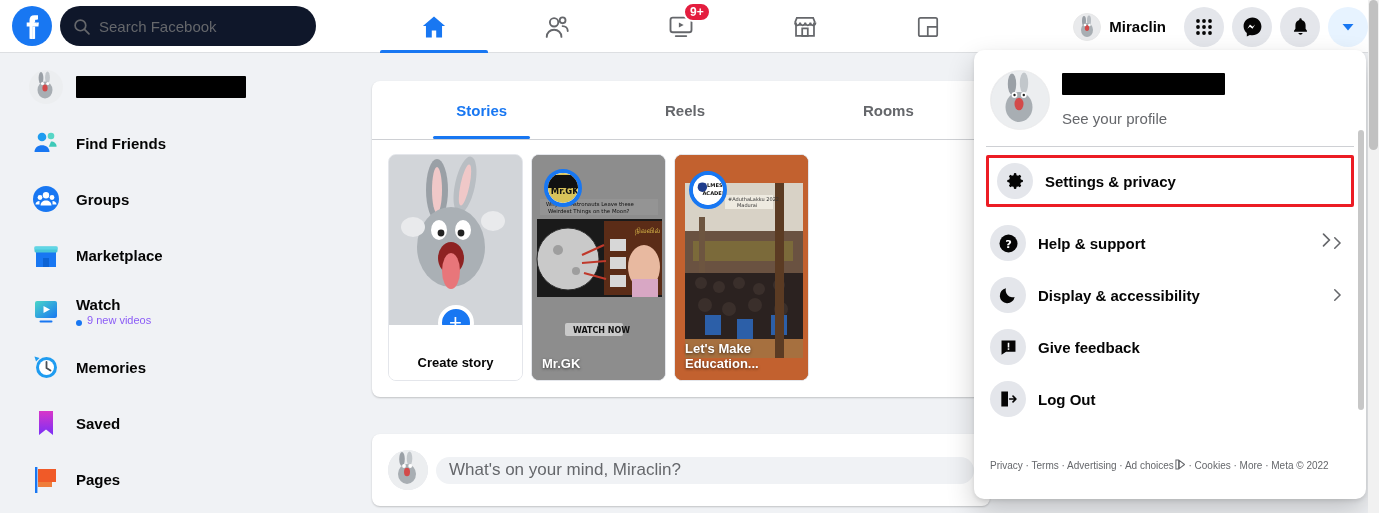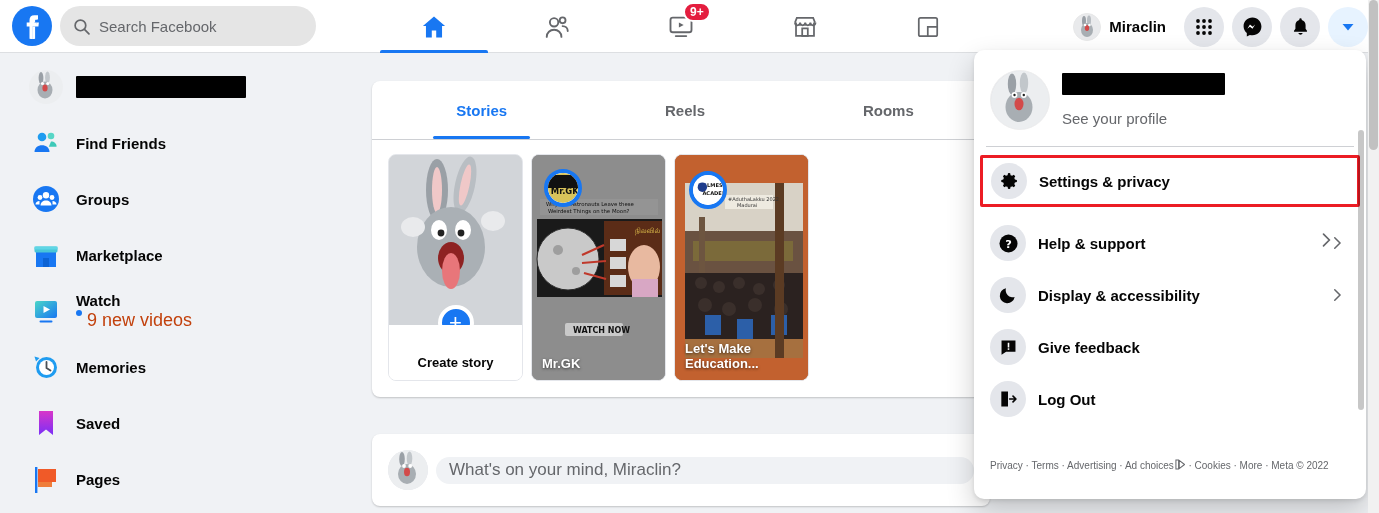--- a/index.html
+++ b/index.html
@@ -21,21 +21,21 @@
     z-index: 40;
   }
   .tb-left { display: flex; align-items: center; padding-left: 12px; gap: 8px; }
   .fb-logo {
     width: 40px; height: 40px; border-radius: 50%;
     background: #1877f2; position: relative; flex: 0 0 auto;
   }
   .fb-logo svg { position: absolute; left: 0; top: 0; }
   .search-pill {
     width: 256px; height: 40px; border-radius: 20px;
-    background: #e5e5e5;
+    background: #0f172a;
     display: flex; align-items: center; gap: 9px;
     padding: 0 13px;
   }
   .search-pill .sicon { width: 17px; height: 17px; flex: 0 0 auto; }
   .search-pill .stext { color: #65676b; font-size: 15px; }
 
   .tb-mid {
     position: absolute; left: 372px; top: 0;
     width: 618px; height: 53px;
     display: flex; align-items: stretch;
@@ -93,21 +93,21 @@
   }
   .side-item .sico {
     width: 36px; height: 36px; flex: 0 0 auto;
     display: flex; align-items: center; justify-content: center;
   }
   .side-item .slabel { font-size: 15px; font-weight: bold; color: #050505; }
   .redact {
     display: inline-block; background: #000;
     height: 22px; width: 170px; border-radius: 1px;
   }
-  .side-sub { font-size: 18px; color: #c2410c; display: flex; align-items: flex-start; gap: 5px; margin-top: 1px;}
+  .side-sub { font-size: 11px; color: #8b5cf6; display: flex; align-items: flex-end; gap: 5px; margin-top: 1px;}
   .dot-blue { width: 6px; height: 6px; border-radius: 50%; background: #1877f2; display:inline-block;}
 
   
   .feed {
     position: absolute; left: 372px; top: 53px;
     width: 618px; bottom: 0;
   }
   .card {
     background: #fff; border-radius: 8px;
     box-shadow: 0 1px 2px rgba(0,0,0,0.2);
@@ -190,21 +190,21 @@
   .dd-psub { font-size: 15px; color: #65676b; margin-top: 15px; }
   .dd-sep { height: 1px; background: #ced0d4; margin: 8px 12px; }
 
   .dd-item {
     display: flex; align-items: center; gap: 12px;
     margin: 0 8px; padding: 8px; border-radius: 8px;
     height: 52px; cursor: pointer; position: relative;
   }
   .dd-item.highlight {
     border: 3px solid #ec1c24; border-radius: 2px;
-    margin: 0 6px; padding: 5px 5px 5px 8px;
+    margin: 0 12px; padding: 5px 5px 5px 8px;
   }
   .dd-ico {
     width: 36px; height: 36px; border-radius: 50%;
     background: #e4e6eb; flex: 0 0 auto;
     display: flex; align-items: center; justify-content: center;
   }
   .dd-label { flex: 1; font-size: 15px; font-weight: bold; color: #050505; }
   .chev { width: 18px; height: 18px; color: #65676b; margin-right: 4px; }
 
   .dd-footer {

